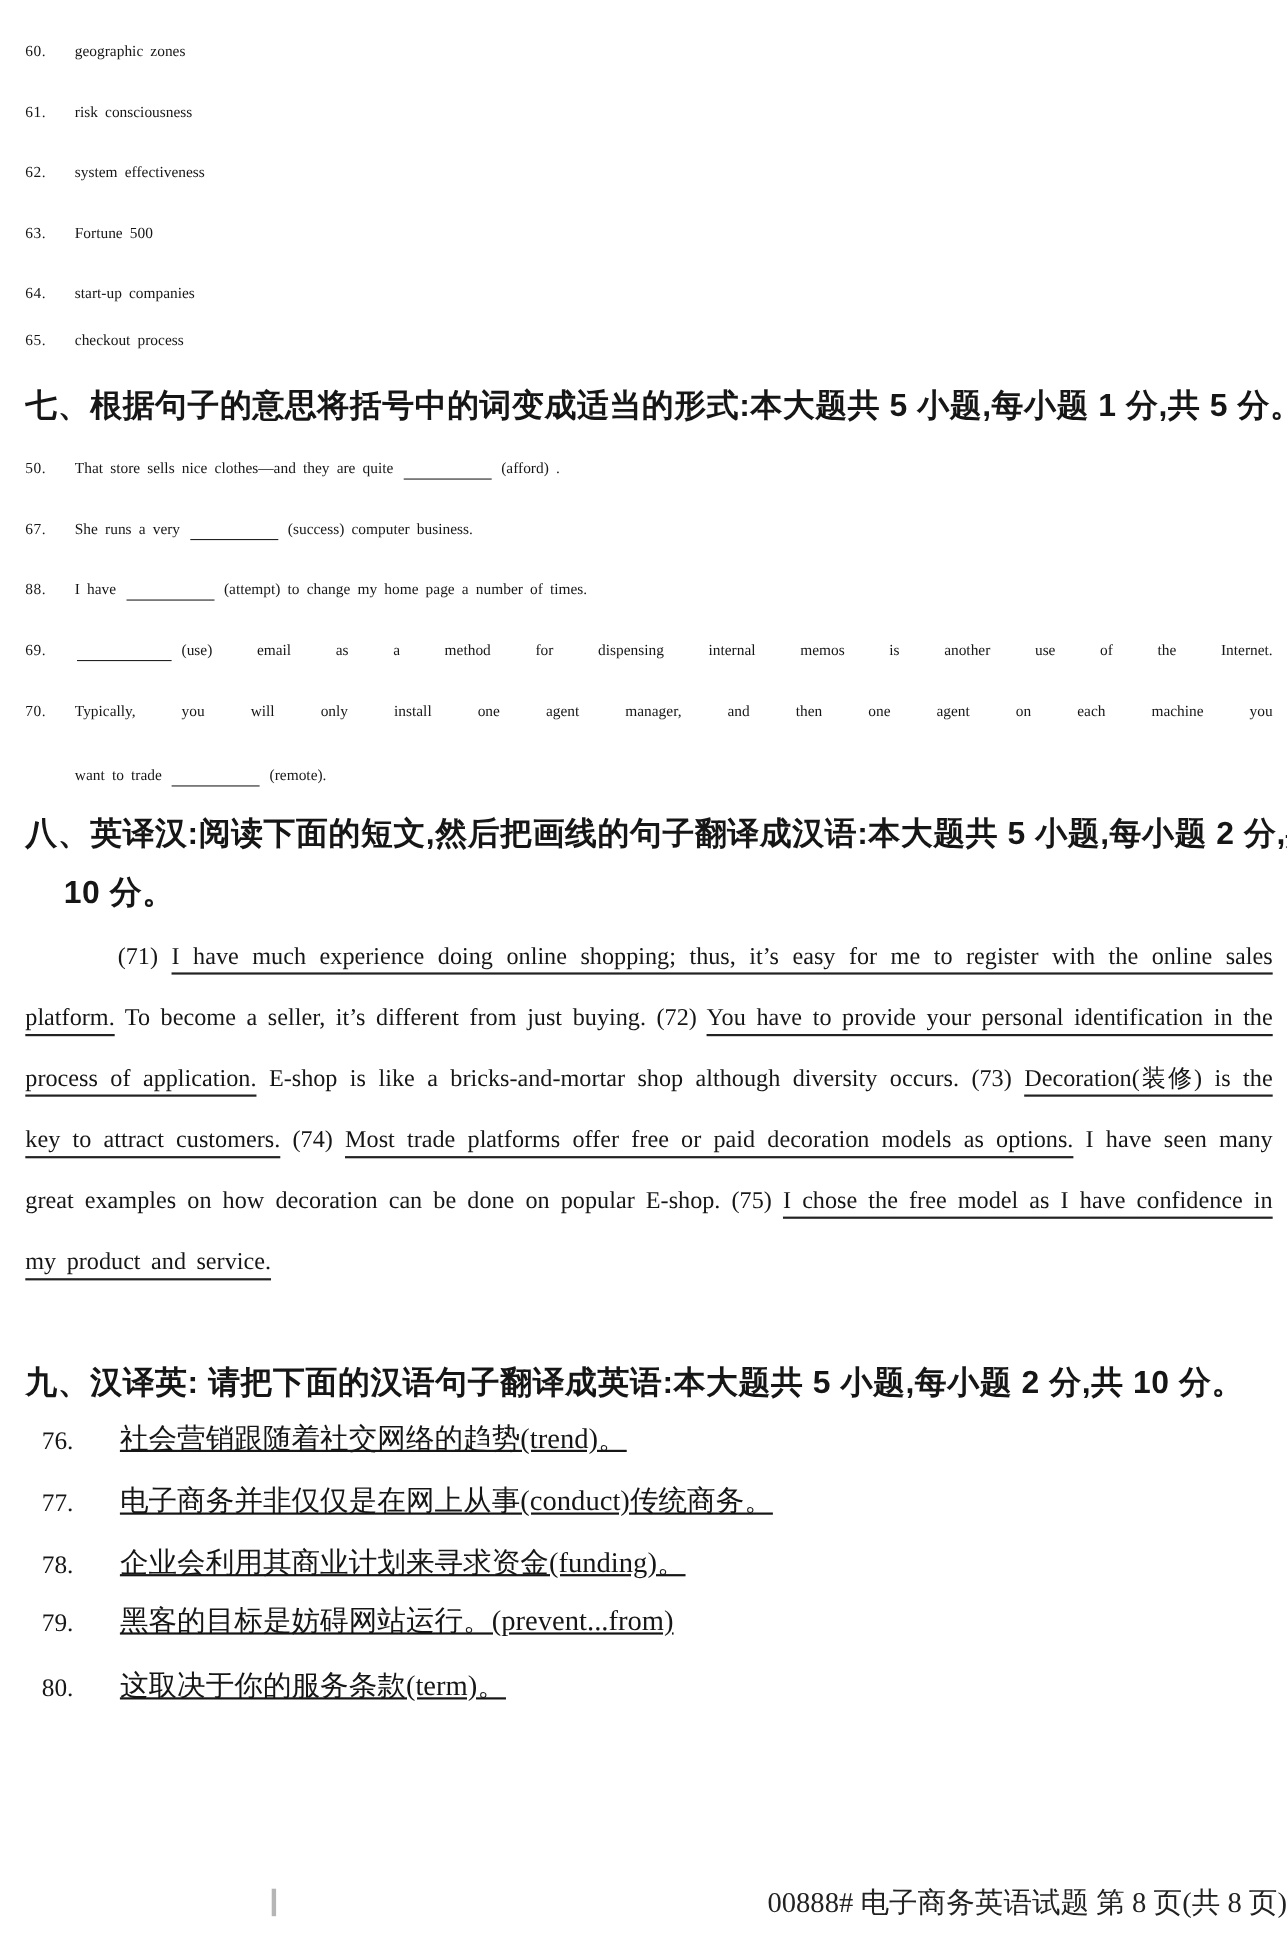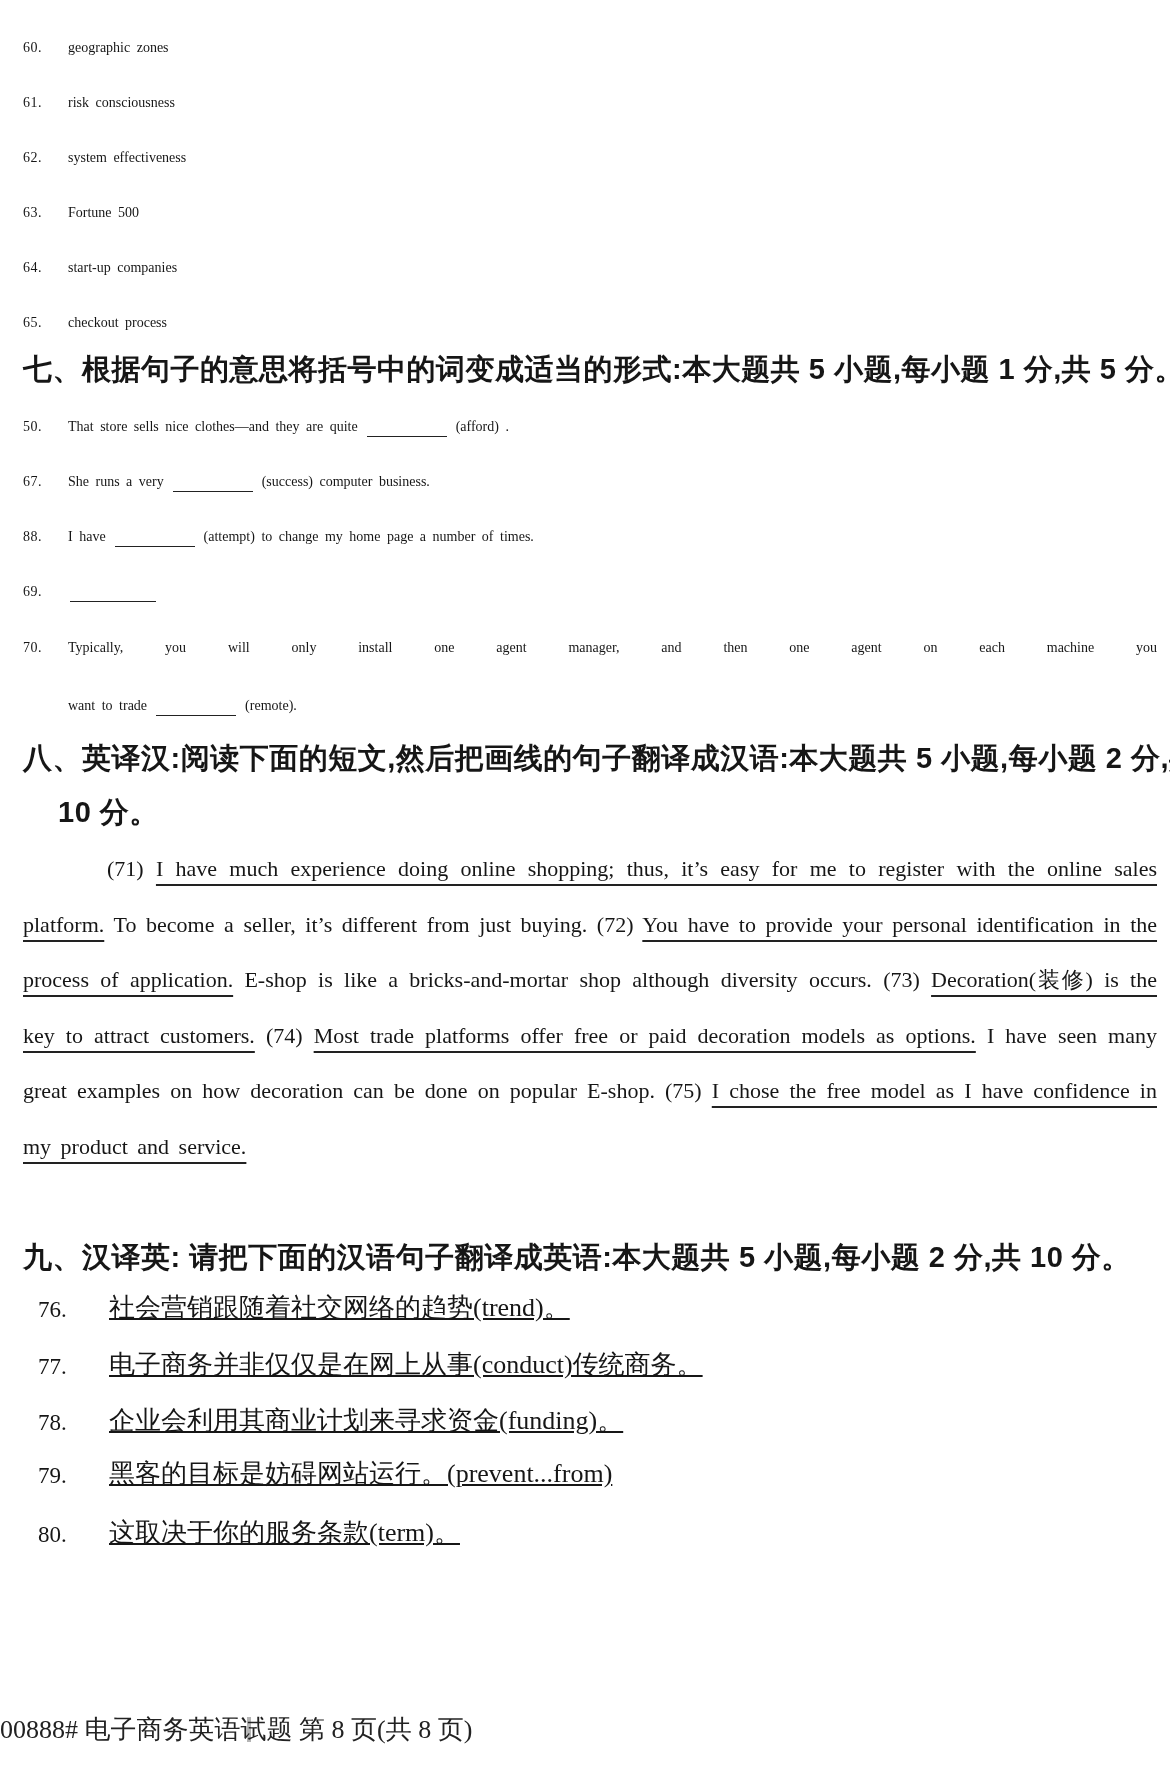--- a/index.html
+++ b/index.html
@@ -85,21 +85,21 @@
     flex:0 0 50px;
     font-size:23px;
     padding-top:2px;
   }
   .cn-row .content{flex:1 1 auto;text-decoration:underline;}
   
   .footer{
     position:absolute;
     left:0;top:1712px;
     width:1170px;
-    text-align:left;
+    text-align:right;
     font-size:26px;
     color:#222;
   }
   .scan-artifact{
     position:absolute;
     left:247px;top:1717px;
     width:4px;height:25px;
     background:#b5b5b5;
   }
 </style>
@@ -119,42 +119,42 @@
     <span class="content">system effectiveness</span>
   </div>
 <div class="row" style="top:198px">
     <span class="num">63.</span>
     <span class="content">Fortune 500</span>
   </div>
 <div class="row" style="top:253px">
     <span class="num">64.</span>
     <span class="content">start-up companies</span>
   </div>
-<div class="row" style="top:308px">
+<div class="row" style="top:296px">
     <span class="num">65.</span>
     <span class="content">checkout process</span>
   </div>
 
 <div class="sec-header" style="top:352px">七、根据句子的意思将括号中的词变成适当的形式:本大题共 5 小题,每小题 1 分,共 5 分。</div>
 
 <div class="row" style="top:412px">
   <span class="num">50.</span>
   <span class="content"><span>That store sells nice clothes—and they are quite</span><span class="blank"></span><span>(afford) .</span></span>
 </div>
 <div class="row" style="top:467px">
   <span class="num">67.</span>
   <span class="content"><span>She runs a very</span><span class="blank"></span><span>(success) computer business.</span></span>
 </div>
 <div class="row" style="top:522px">
   <span class="num">88.</span>
   <span class="content"><span>I have</span><span class="blank"></span><span>(attempt) to change my home page a number of times.</span></span>
 </div>
 <div class="row" style="top:577px">
   <span class="num">69.</span>
-  <span class="content justify-full"><span></span><span class="blank wide"></span></span>
+  <span class="content justify-full"><span></span><span class="blank wide"></span><span>(use) email as a method for dispensing internal memos is another use of the Internet.</span></span>
 </div>
 <div class="row" style="top:633px">
   <span class="num">70.</span>
   <span class="content justify-full">Typically, you will only install one agent manager, and then one agent on each machine you</span>
 </div>
 <div class="row" style="top:691px">
   <span class="num"></span>
   <span class="content"><span>want to trade</span><span class="blank"></span><span>(remote).</span></span>
 </div>
 

